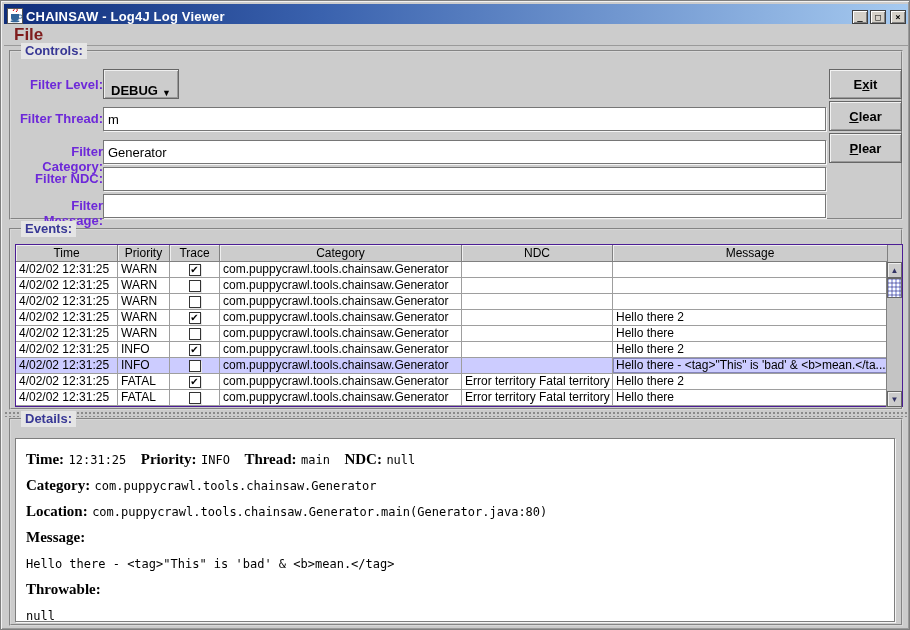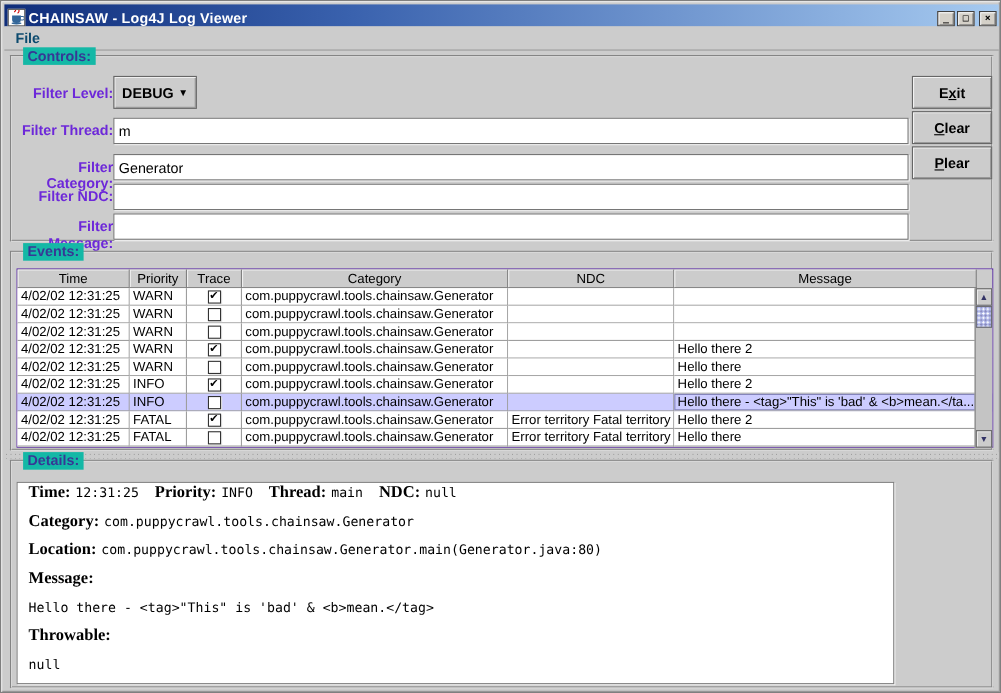--- a/index.html
+++ b/index.html
@@ -31,44 +31,44 @@
     font-family:"DejaVu Sans Mono", monospace; cursor:default;
   }
   .winbtn.close{ margin-left:2px; }
 
   
   .menubar{
     position:absolute; left:3px; top:23px; width:904px; height:22px;
     background:#cccccc; border-bottom:1px solid #9a9a9a;
     display:flex; align-items:center;
   }
-  .menu-item{ font-weight:bold; font-size:13px; color:#0c4a6e; padding:0 10px; }
+  .menu-item{ font-weight:bold; font-size:17px; color:#7f1d1d; padding:0 10px; }
 
   
   .group{
     position:absolute; border:2px groove #d8d8d8; background:#cccccc;
   }
   .group-title{
-    position:absolute; top:-9px; left:10px; background:#14b8a6; padding:0 4px;
+    position:absolute; top:-9px; left:10px; background:#e5e5e5; padding:0 4px;
     color:#373795; font-weight:bold; font-size:13px; line-height:16px;
   }
   .g-controls{ left:8px; top:49px;  width:894px; height:170px; }
   .g-events  { left:8px; top:227px; width:894px; height:182px; }
   .g-details { left:8px; top:417px; width:894px; height:208px; }
 
   
   .f-label{
     position:absolute; width:88px; text-align:right;
     color:#6d28d9; font-weight:bold; font-size:13px;
   }
   .combo{
     position:absolute; left:92px; top:17px; width:76px; height:30px;
     background:#cccccc; border:1px solid #666;
     box-shadow: inset 1px 1px 0 #efefef, inset -1px -1px 0 #9a9a9a;
-    display:flex; align-items:center; padding:0 7px; cursor:default;
+    display:flex; align-items:flex-end; padding:0 7px; cursor:default;
   }
   .combo-value{ font-weight:bold; font-size:13px; color:#000; flex:1; }
   .combo-arrow{ font-size:9px; color:#000; }
   .tf{
     position:absolute; left:92px; width:723px; height:24px;
     background:#ffffff; border:1px solid #767676;
     box-shadow: 1px 1px 0 #f5f5f5;
     font-size:13px; font-family:"Liberation Sans", sans-serif; color:#000;
     padding:0 4px; outline:none;
   }
@@ -136,24 +136,24 @@
   
   .divider{
     position:absolute; left:3px; top:410px; width:904px; height:6px;
     background-color:#cccccc;
     background-image: radial-gradient(#8a8a8a 25%, transparent 28%);
     background-size:4px 4px;
   }
 
   
   .details-pane{
-    position:absolute; left:4px; top:18px; width:798px; height:184px;
+    position:absolute; left:4px; top:18px; width:880px; height:184px;
     background:#ffffff; border:1px solid #7e7e7e;
     box-shadow: 1px 1px 0 #f5f5f5;
-    padding:0 10px; overflow:hidden;
+    padding:11px 10px; overflow:hidden;
   }
   .d-line{ margin-bottom:8px; white-space:nowrap; }
   .d-label{ font-family:"Liberation Serif", serif; font-weight:bold; font-size:15px; color:#000; }
   .d-val{ font-family:"DejaVu Sans Mono", monospace; font-size:12px; color:#000; }
   .d-gap{ display:inline-block; width:10px; }
 </style>
 </head>
 <body>
 
 <div class="window">

